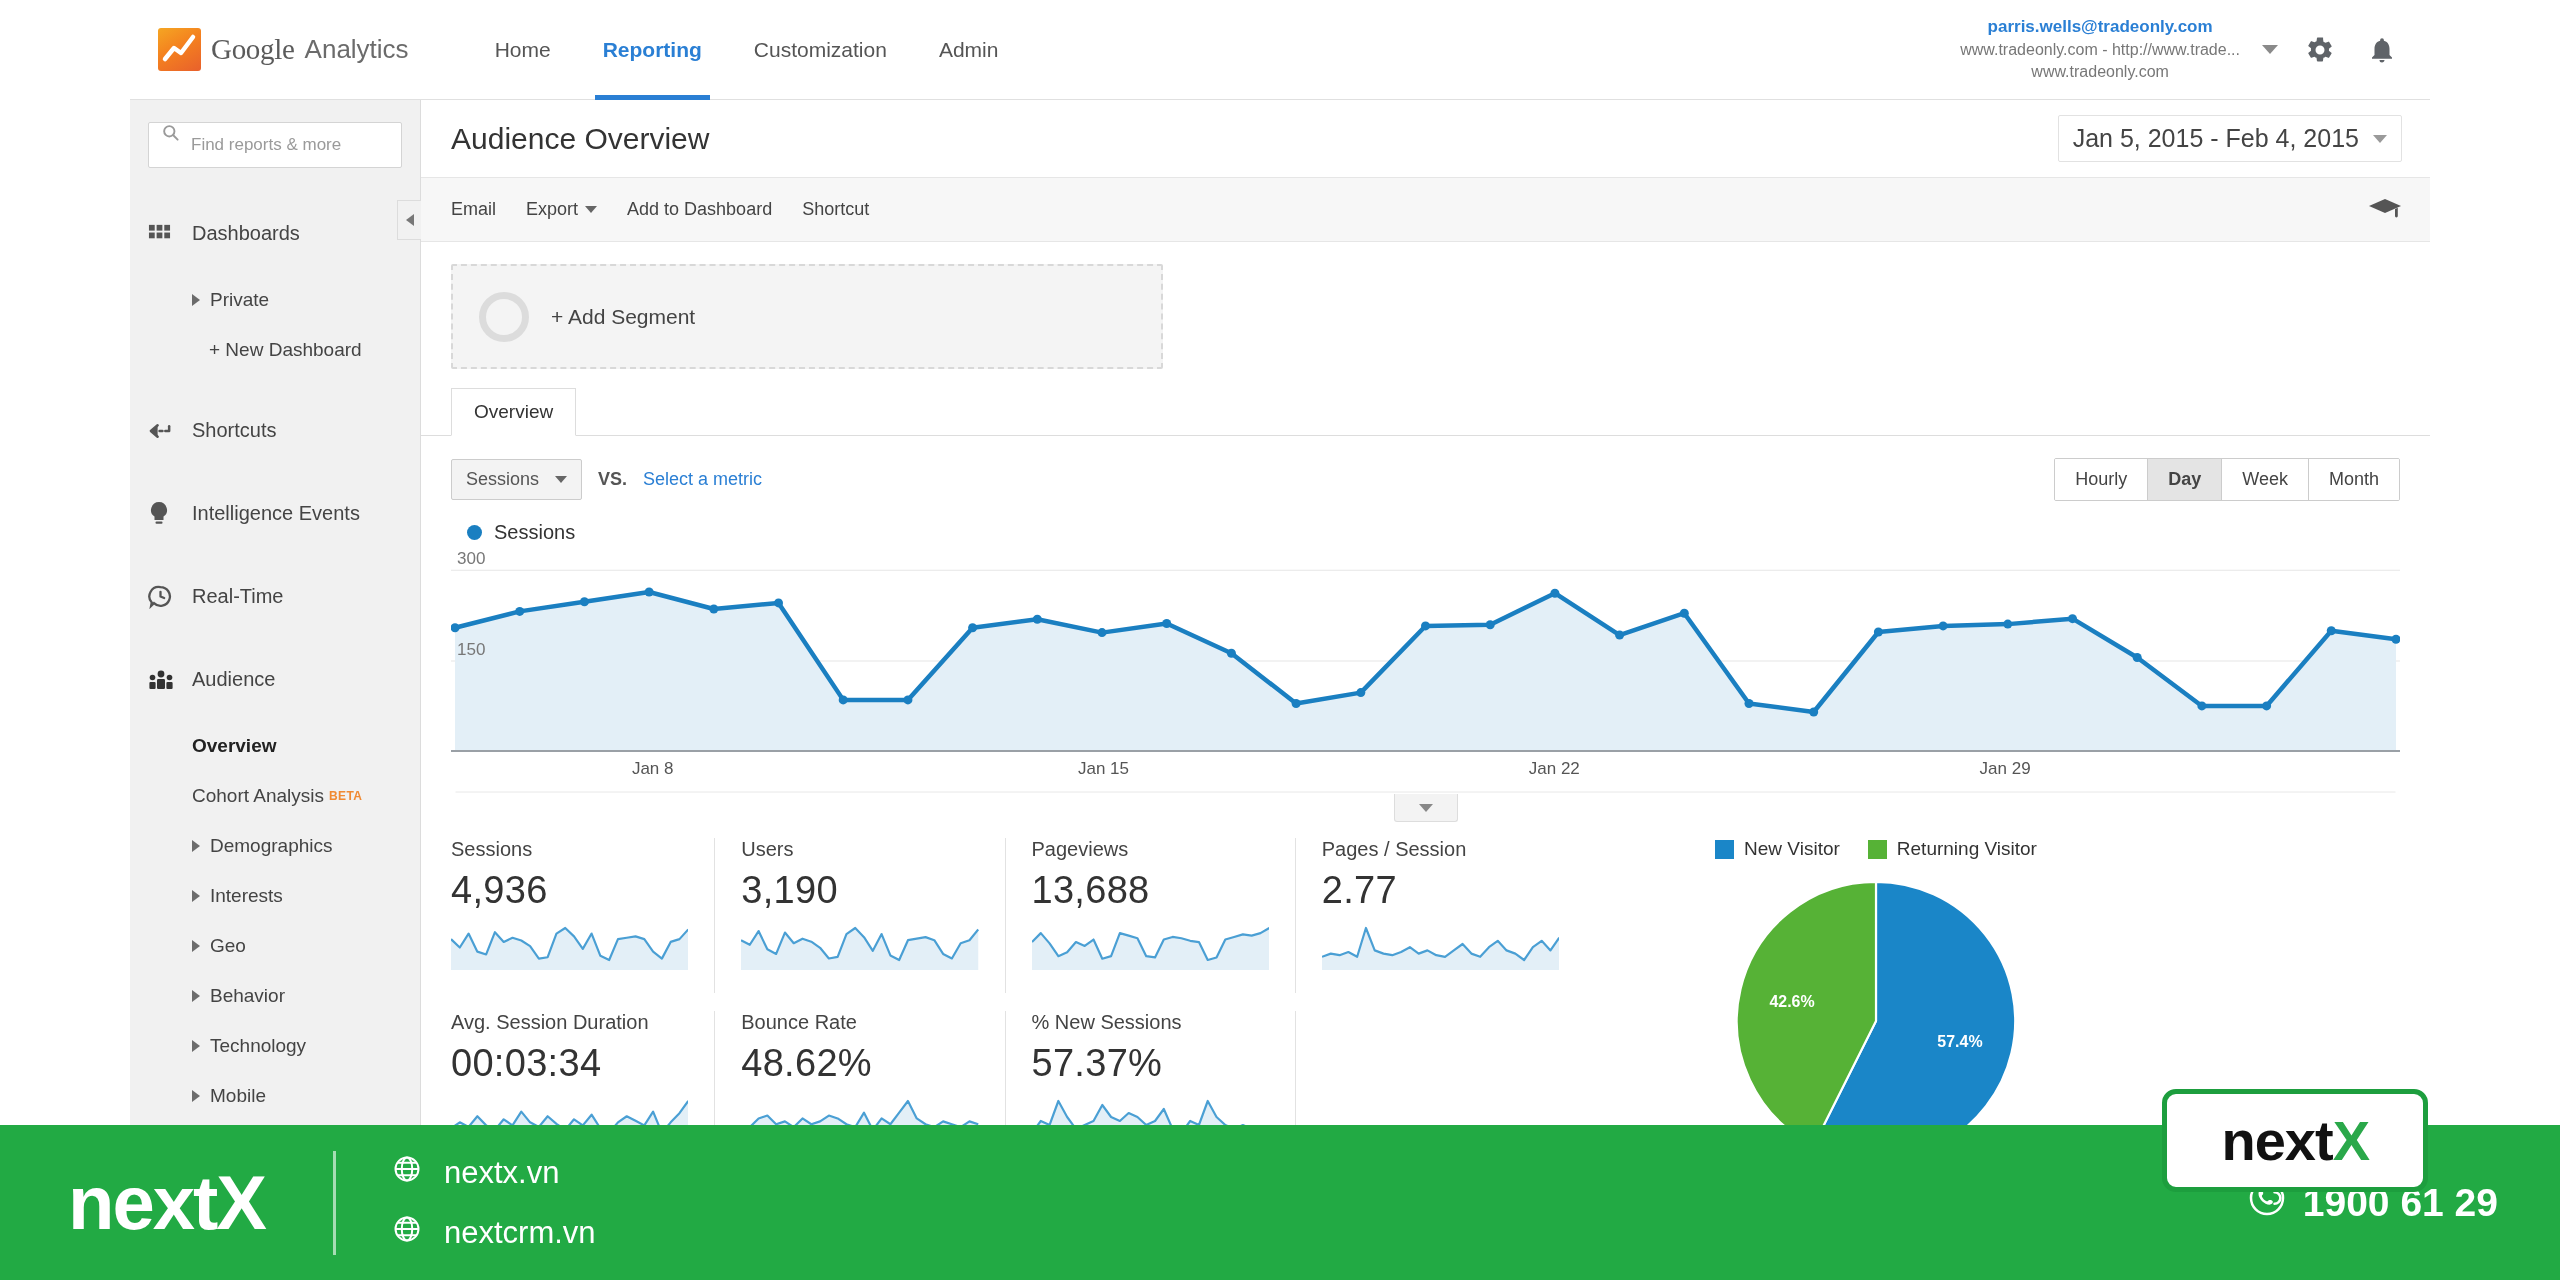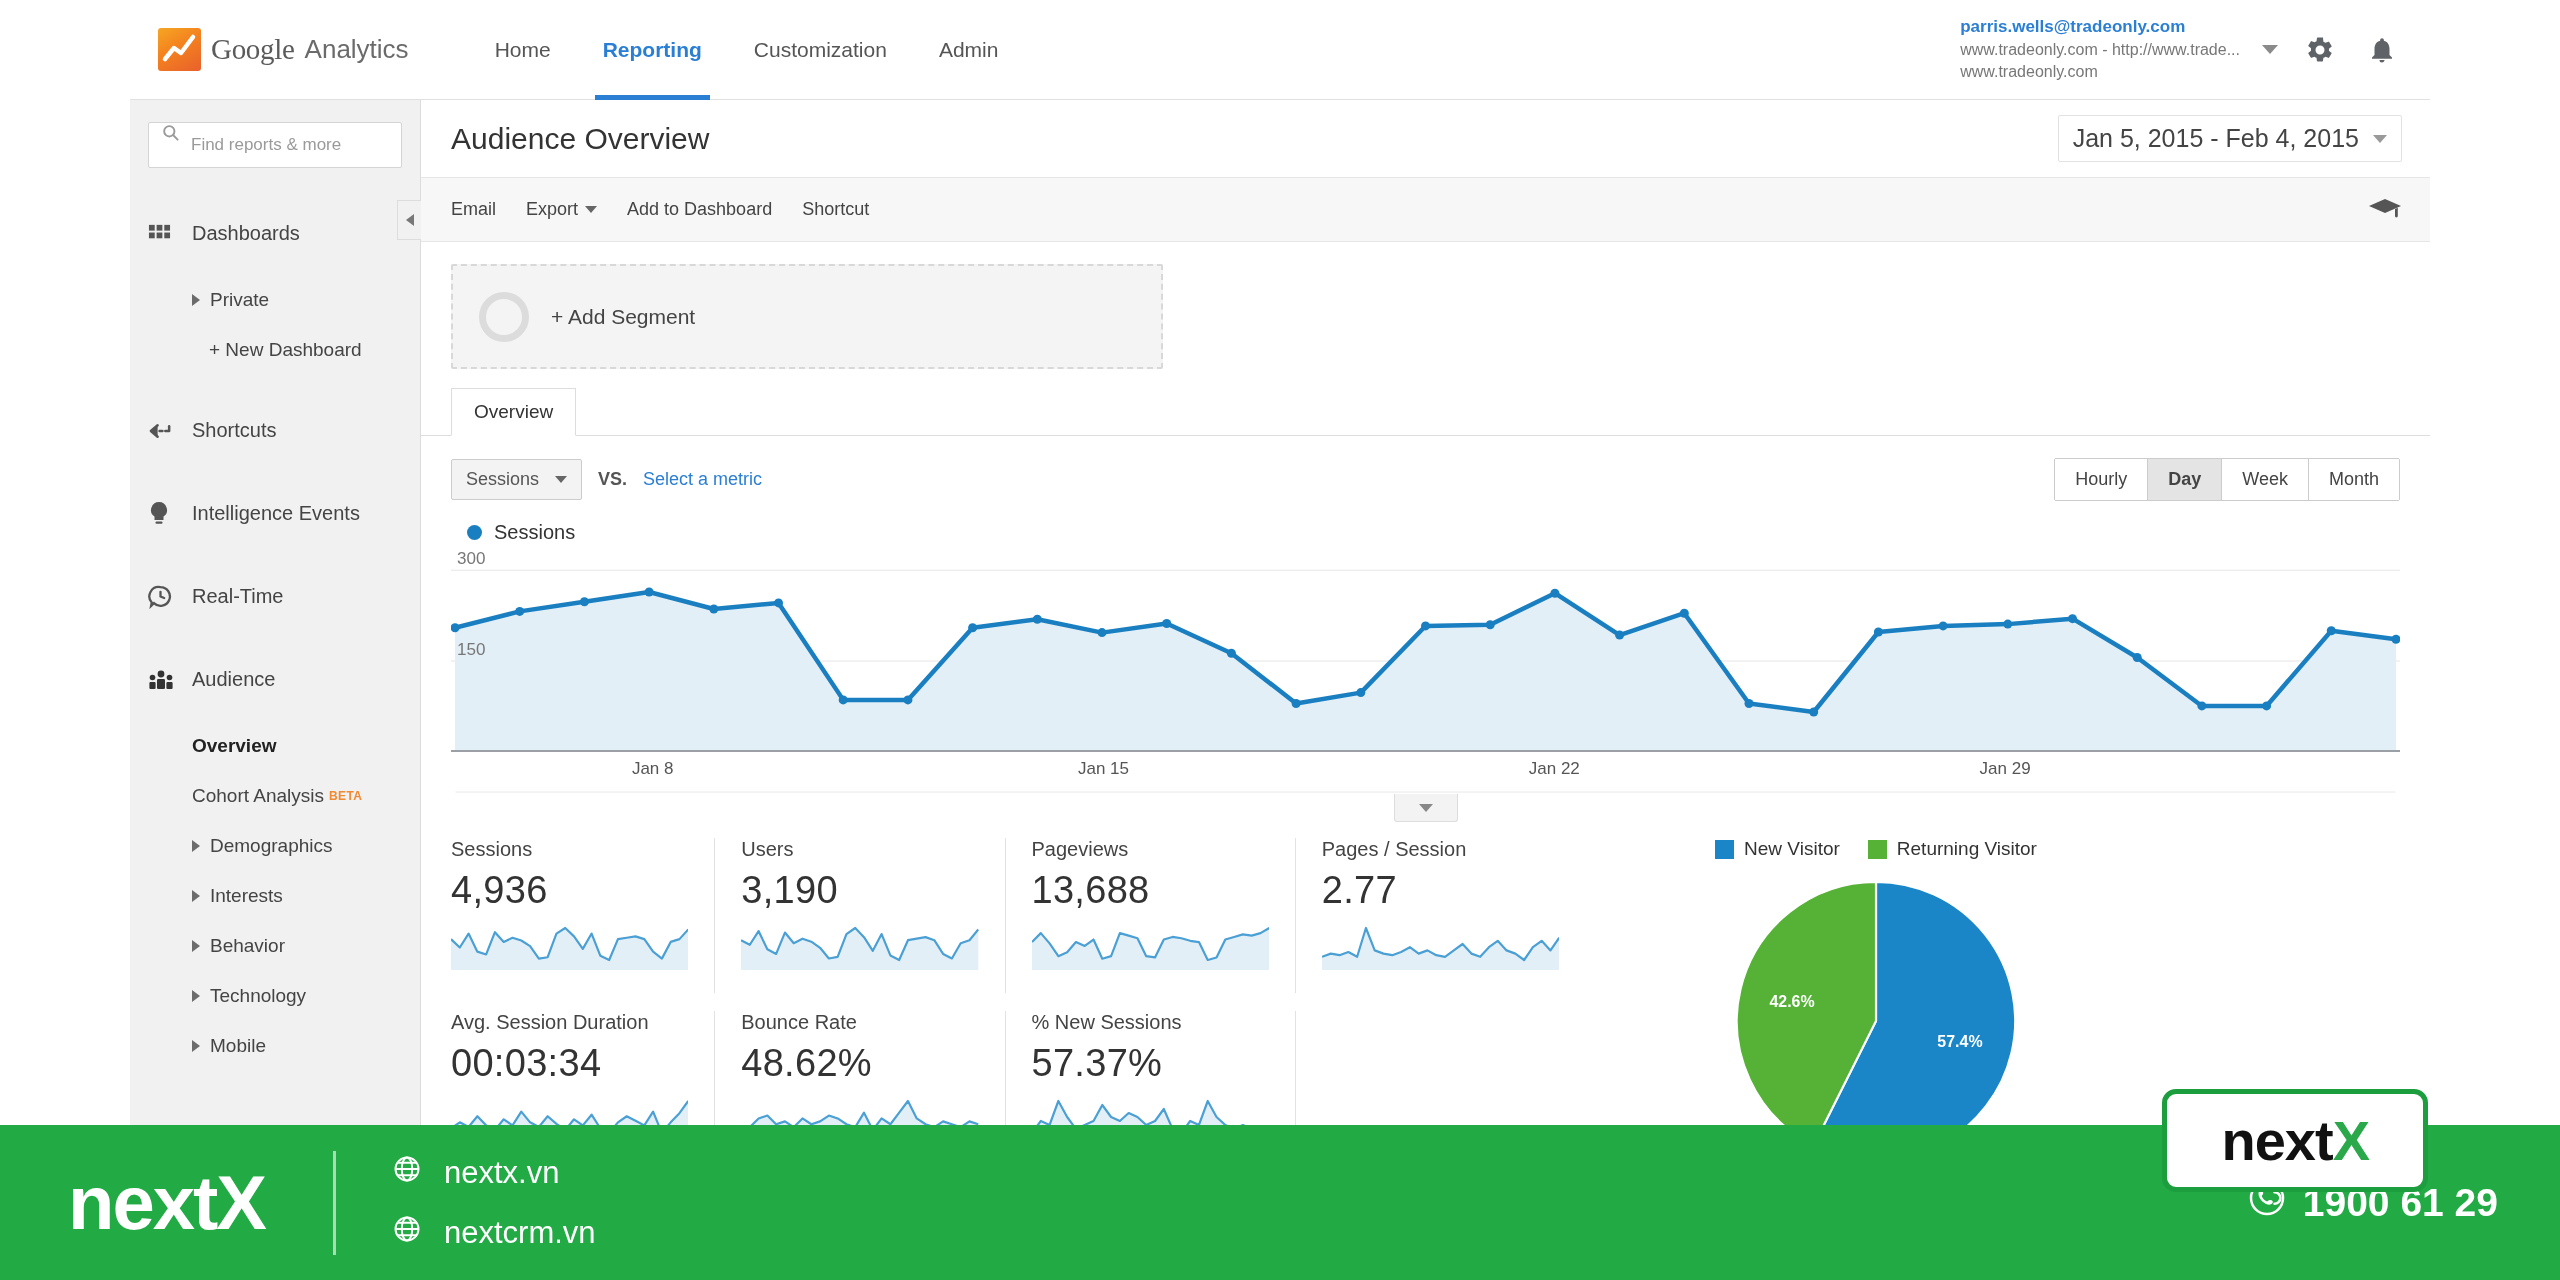--- a/index.html
+++ b/index.html
@@ -40,21 +40,21 @@
   .nav-item {
     display:flex; align-items:center; padding:0 26px; font-size:21px; color:#555;
     position:relative; cursor:pointer; height:100px;
   }
   .nav-item.active { color:#2a7fd4; font-weight:bold; }
   .nav-item.active::after{
     content:""; position:absolute; left:18px; right:18px; bottom:0; height:5px; background:#2a7fd4;
   }
 
   .acct { margin-left:auto; display:flex; align-items:center; gap:22px; }
-  .acct-text { text-align:left; line-height:1.35; }
+  .acct-text { text-align:center; line-height:1.35; }
   .acct-email { color:#2a7fd4; font-size:17px; font-weight:bold; }
   .acct-prop { color:#777; font-size:16px; }
   .acct-view { color:#777; font-size:16px; }
   .caret-dn {
     width:0;height:0;border-left:8px solid transparent;border-right:8px solid transparent;
     border-top:9px solid #8a8a8a; cursor:pointer;
   }
   .icon-btn { width:40px;height:40px;display:flex;align-items:center;justify-content:center;cursor:pointer; }
 
   
@@ -352,20 +352,24 @@
         <span>Cohort Analysis</span>
         <span class="beta">BETA</span>
       </div>
       <div class="sub-row">
         <span class="tri"></span>
         <span>Demographics</span>
       </div>
       <div class="sub-row">
         <span class="tri"></span>
         <span>Interests</span>
+      </div>
+      <div class="sub-row">
+        <span class="tri"></span>
+        <span>Geo</span>
       </div>
       <div class="sub-row">
         <span class="tri"></span>
         <span>Behavior</span>
       </div>
       <div class="sub-row">
         <span class="tri"></span>
         <span>Technology</span>
       </div>
       <div class="sub-row">

